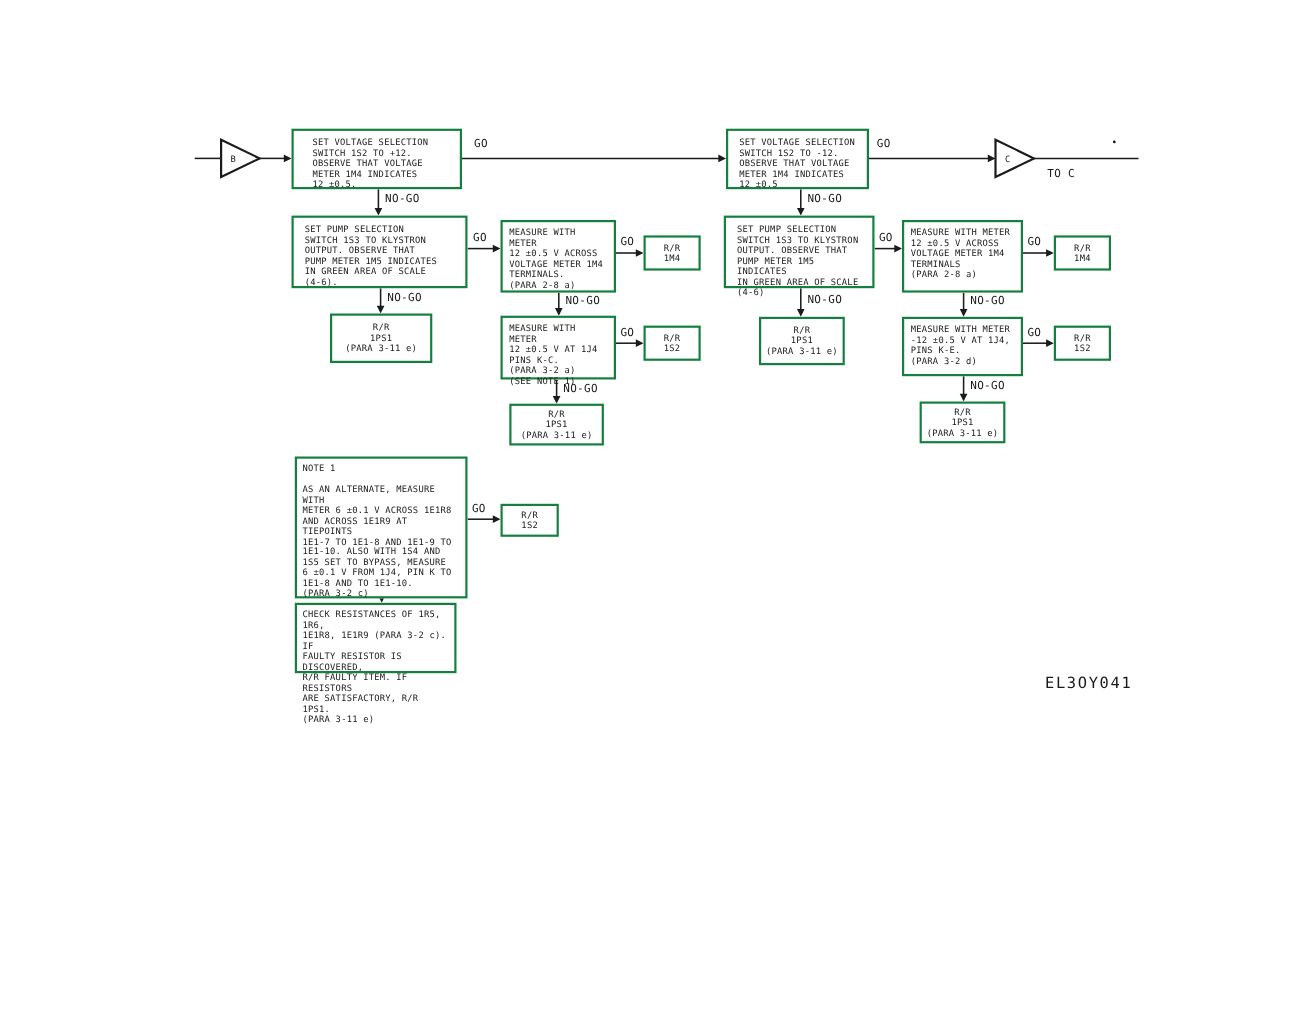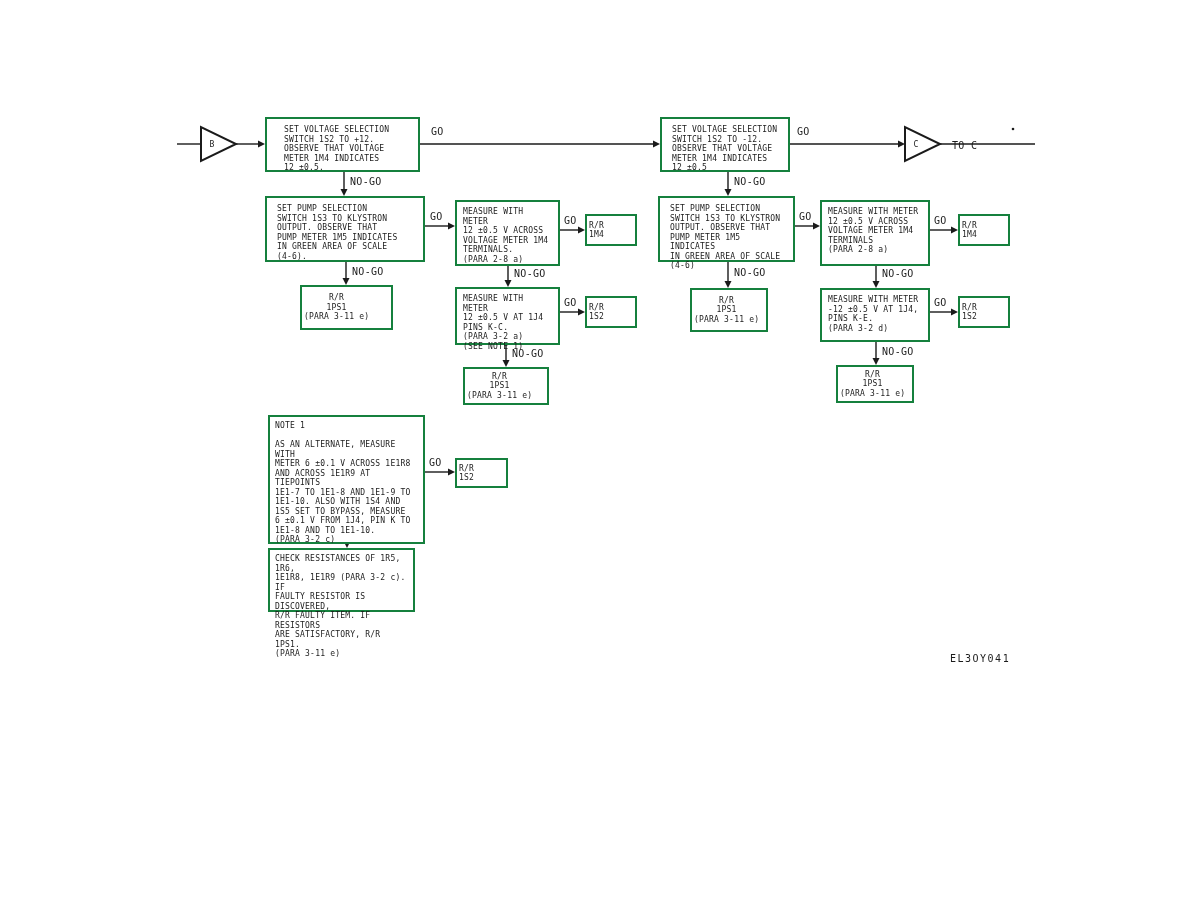--- a/index.html
+++ b/index.html
@@ -21,39 +21,39 @@
   .box-text{
     white-space:pre-line;
     font-size:8px;
     line-height:9.5px;
     letter-spacing:0.2px;
     padding:5px 6px 3px 6px;
   }
   .pad-lg .box-text{padding-left:17px;padding-top:6px;}
   .pad-md .box-text{padding-left:10px;padding-top:6px;}
   .small{
-    display:flex;align-items:center;justify-content:flex-start;
+    display:flex;align-items:center;justify-content:center;
     text-align:center;
   }
   .small .box-text{padding:2px 2px;}
   .lbl{
     position:absolute;
     font-size:10px;
     line-height:9px;
     letter-spacing:0.3px;
     white-space:nowrap;
   }
   .tri-lbl{
     position:absolute;
     font-size:8px;line-height:9px;
     width:22px;text-align:center;
   }
   #figure-id{
     position:absolute;left:950px;top:613px;
-    font-size:10px;letter-spacing:1.5px;margin-top:40px;
+    font-size:14px;letter-spacing:1.5px;
   }
 </style>
 </head>
 <body>
 
 <div id="canvas">
 
   <svg id="wires" viewBox="0 0 1188 918">
     <g stroke="#1b1b1b" stroke-width="1.4" fill="none">
 
@@ -118,21 +118,21 @@
       <polygon points="455,472 448,468.5 448,475.5"></polygon>
       <polygon points="347,548 343.5,541 350.5,541"></polygon>
     </g>
     <polygon points="201,127 201,161 236,144" fill="#ffffff" stroke="#1b1b1b" stroke-width="2"></polygon>
     <polygon points="905,127 905,161 940,144" fill="#ffffff" stroke="#1b1b1b" stroke-width="2"></polygon>
     <circle cx="1013" cy="129" r="1.3" fill="#1b1b1b"></circle>
   </svg>
 
   <span class="tri-lbl" style="left:201px;top:140px">B</span>
   <span class="tri-lbl" style="left:905px;top:140px">C</span>
-  <span class="lbl" style="left:952px;top:141px">TO C</span>
+  <span class="lbl" style="left:952px;top:154px">TO C</span>
 
   <span class="lbl" style="left:431px;top:127px">GO</span>
   <span class="lbl" style="left:430px;top:212px">GO</span>
   <span class="lbl" style="left:564px;top:216px">GO</span>
   <span class="lbl" style="left:564px;top:298px">GO</span>
   <span class="lbl" style="left:797px;top:127px">GO</span>
   <span class="lbl" style="left:799px;top:212px">GO</span>
   <span class="lbl" style="left:934px;top:216px">GO</span>
   <span class="lbl" style="left:934px;top:298px">GO</span>
   <span class="lbl" style="left:429px;top:458px">GO</span>

